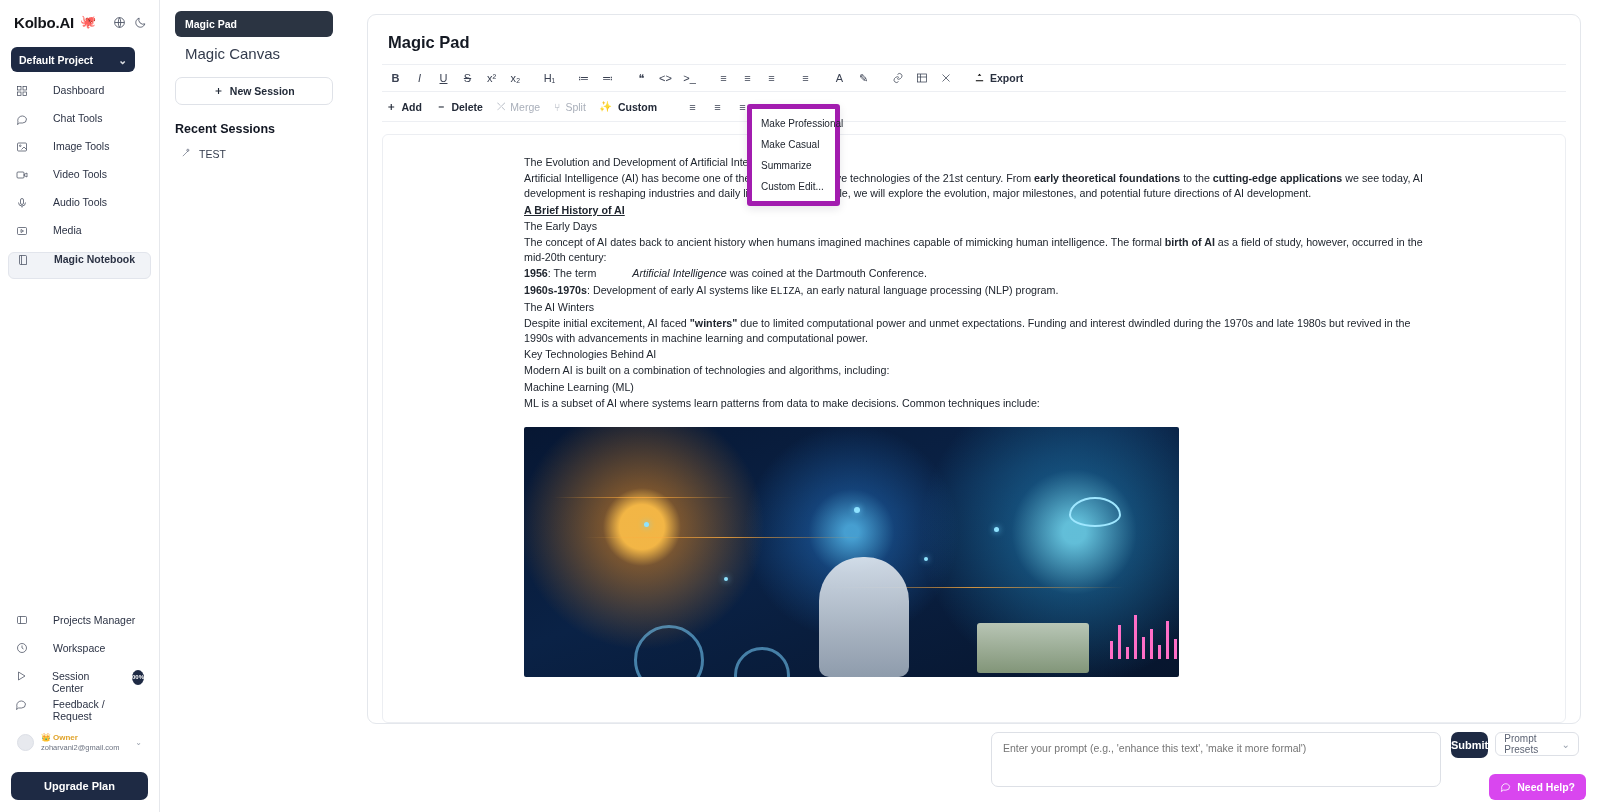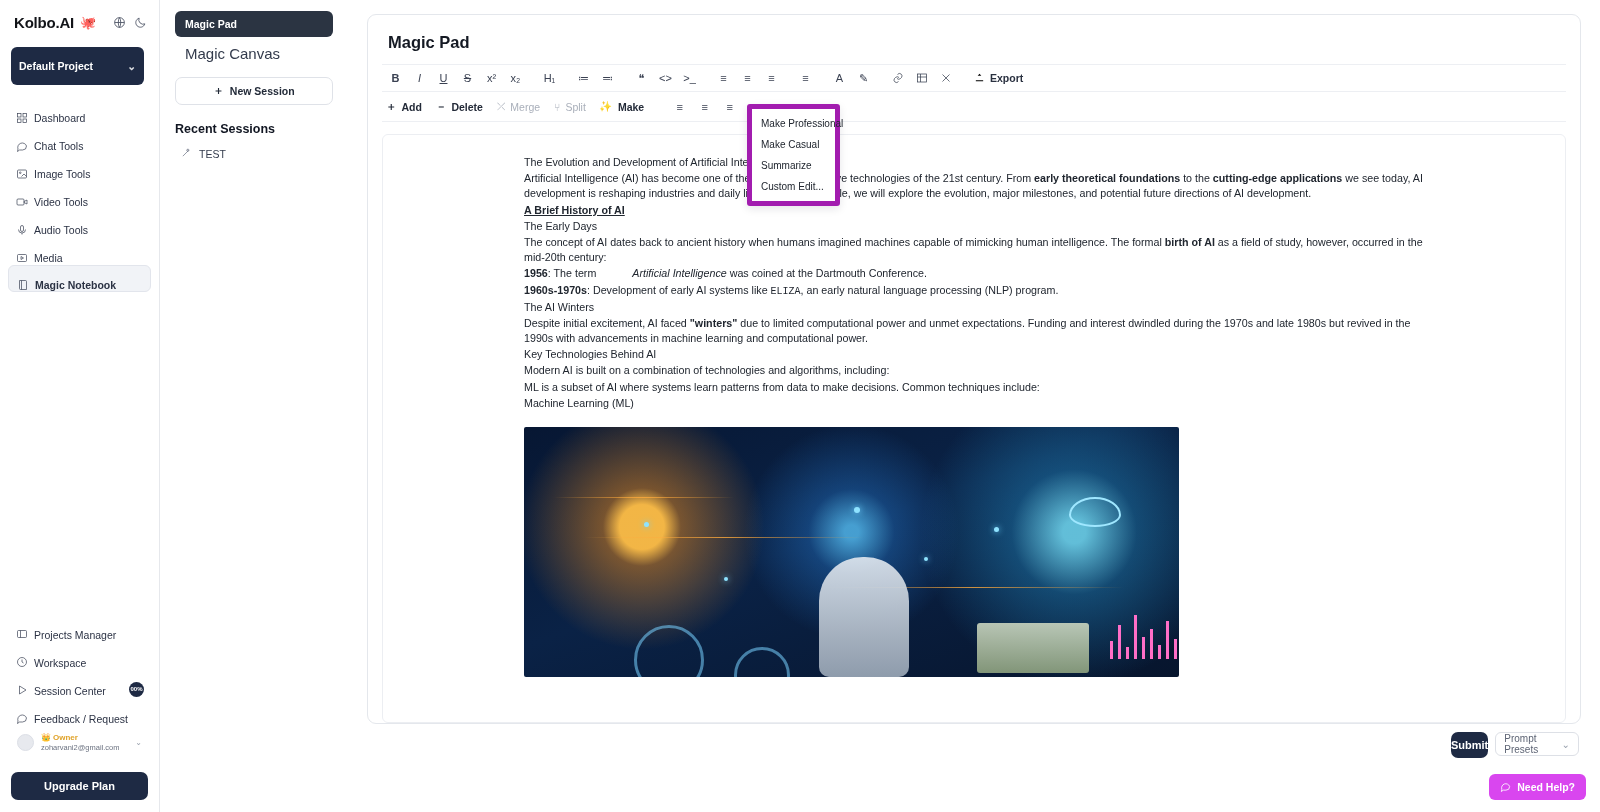--- a/index.html
+++ b/index.html
@@ -14,41 +14,41 @@
 
   
   .sidebar {
     width: 160px; height: 812px; background: #ffffff;
     border-right: 1px solid #e6e8ec;
     display: flex; flex-direction: column;
     position: relative;
     flex: 0 0 160px;
   }
   .brand-row {
-    display: flex; align-items: center; gap: 6px;
+    display: flex; gap: 6px;
     padding: 14px 12px 6px 14px;
   }
   .brand-name { font-size: 15px; font-weight: 700; letter-spacing: -0.2px; color: #121418; }
   .brand-emoji { font-size: 13px; }
   .brand-icons { margin-left: auto; display: flex; gap: 7px; align-items: center; }
   .ico-btn { width: 14px; height: 14px; color: #4a5162; display: inline-flex; align-items: center; justify-content: center; }
   .ico-btn svg { width: 13px; height: 13px; }
 
   .project-select {
-    margin: 10px 15px 12px 11px;
-    height: 38px; border-radius: 6px;
+    margin: 10px 24px 12px 11px;
+    height: 25px; border-radius: 6px;
     background: #1e2a44; color: #fff;
     display: flex; align-items: center;
     padding: 0 8px; font-size: 10.5px; font-weight: 600;
   }
   .project-select .chev { margin-left: auto; opacity: .85; }
 
   .nav { padding: 0 8px; display: flex; flex-direction: column; gap: 1px; }
   .nav-item {
-    display: flex; align-items: flex-end; gap: 6px;
+    display: flex; align-items: flex-start; gap: 25px;
     height: 27px; padding: 0 7px; border-radius: 6px;
     font-size: 10.5px; color: #2b3244;
   }
   .nav-item .ic { width: 13px; height: 13px; display: inline-flex; align-items: center; justify-content: center; color: #39405240; }
   .nav-item .ic svg { width: 12px; height: 12px; stroke: #3b4254; fill: none; stroke-width: 1.4; }
   .nav-item.active { background: #f1f3f7; border: 1px solid #e2e5ec; }
   .nav-item.active span[data-name="nav-label"] { font-weight: 600; }
 
   .sidebar-bottom { margin-top: auto; padding: 0 8px 10px 8px; display: flex; flex-direction: column; gap: 1px; }
   .learn-badge {
@@ -447,21 +447,21 @@
         <span class="sb-btn dim" data-name="merge-block-button">
           <span data-name="merge-icon">⤫</span>
           <span data-name="merge-label">Merge</span>
         </span>
         <span class="sb-btn dim" data-name="split-block-button">
           <span data-name="split-icon">⑂</span>
           <span data-name="split-label">Split</span>
         </span>
         <span class="sb-btn" data-name="style-button">
           <span data-name="style-icon">✨</span>
-          <span data-name="style-label">Make</span>
+          <span data-name="style-label">Custom</span>
         </span>
         <span class="sb-align">
           <span class="tb-btn" data-name="block-align-left-button">≡</span>
           <span class="tb-btn" data-name="block-align-center-button">≡</span>
           <span class="tb-btn" data-name="block-align-right-button">≡</span>
         </span>
       </div>
 
       <div class="doc-wrap" data-name="document-scroll-area">
         <div class="doc" data-name="document-editor">
@@ -481,22 +481,22 @@
             </p>
             <p data-name="doc-1960s">
               <b data-name="doc-1960-label">1960s-1970s</b><span data-name="doc-1960-a">: Development of early AI systems like </span><span class="mono" data-name="doc-1960-mono">ELIZA</span><span data-name="doc-1960-b">, an early natural language processing (NLP) program.</span>
             </p>
             <p data-name="doc-winters-heading">The AI Winters</p>
             <p data-name="doc-winters">
               <span data-name="doc-winters-a">Despite initial excitement, AI faced </span><b data-name="doc-winters-bold">"winters"</b><span data-name="doc-winters-c"> due to limited computational power and unmet expectations. Funding and interest dwindled during the 1970s and late 1980s but revived in the 1990s with advancements in machine learning and computational power.</span>
             </p>
             <p data-name="doc-key-tech-heading">Key Technologies Behind AI</p>
             <p data-name="doc-key-tech-line">Modern AI is built on a combination of technologies and algorithms, including:</p>
+            <p data-name="doc-ml-heading">Machine Learning (ML)</p>
             <p data-name="doc-ml-line">ML is a subset of AI where systems learn patterns from data to make decisions. Common techniques include:</p>
-            <p data-name="doc-ml-heading">Machine Learning (ML)</p>
 
             <div class="hero-img" data-name="document-image">
               <div class="glow-line" style="left:60px;top:110px;width:280px"></div>
               <div class="glow-line" style="left:300px;top:160px;width:300px"></div>
               <div class="glow-line" style="left:30px;top:70px;width:180px"></div>
               <div class="node" style="left:120px;top:95px;width:5px;height:5px"></div>
               <div class="node" style="left:200px;top:150px;width:4px;height:4px"></div>
               <div class="node" style="left:330px;top:80px;width:6px;height:6px"></div>
               <div class="node" style="left:400px;top:130px;width:4px;height:4px"></div>
               <div class="node" style="left:470px;top:100px;width:5px;height:5px"></div>
@@ -517,20 +517,21 @@
                   <i style="left:64px;height:20px"></i>
               </div>
             </div>
           </div>
         </div>
       </div>
     </div>
 
     <div class="promptbar" data-name="prompt-bar">
       <div class="prompt-spacer"></div>
+      <textarea class="prompt-box" data-name="prompt-input" placeholder="Enter your prompt (e.g., 'enhance this text', 'make it more formal')" style=""></textarea>
       <div class="prompt-right">
         <div class="submit-btn" data-name="submit-button">Submit</div>
         <div class="presets" data-name="prompt-presets-select">
           <span data-name="prompt-presets-label">Prompt Presets</span>
           <span class="chev" data-name="chevron-down-icon">⌄</span>
         </div>
       </div>
     </div>
   </main>
 

